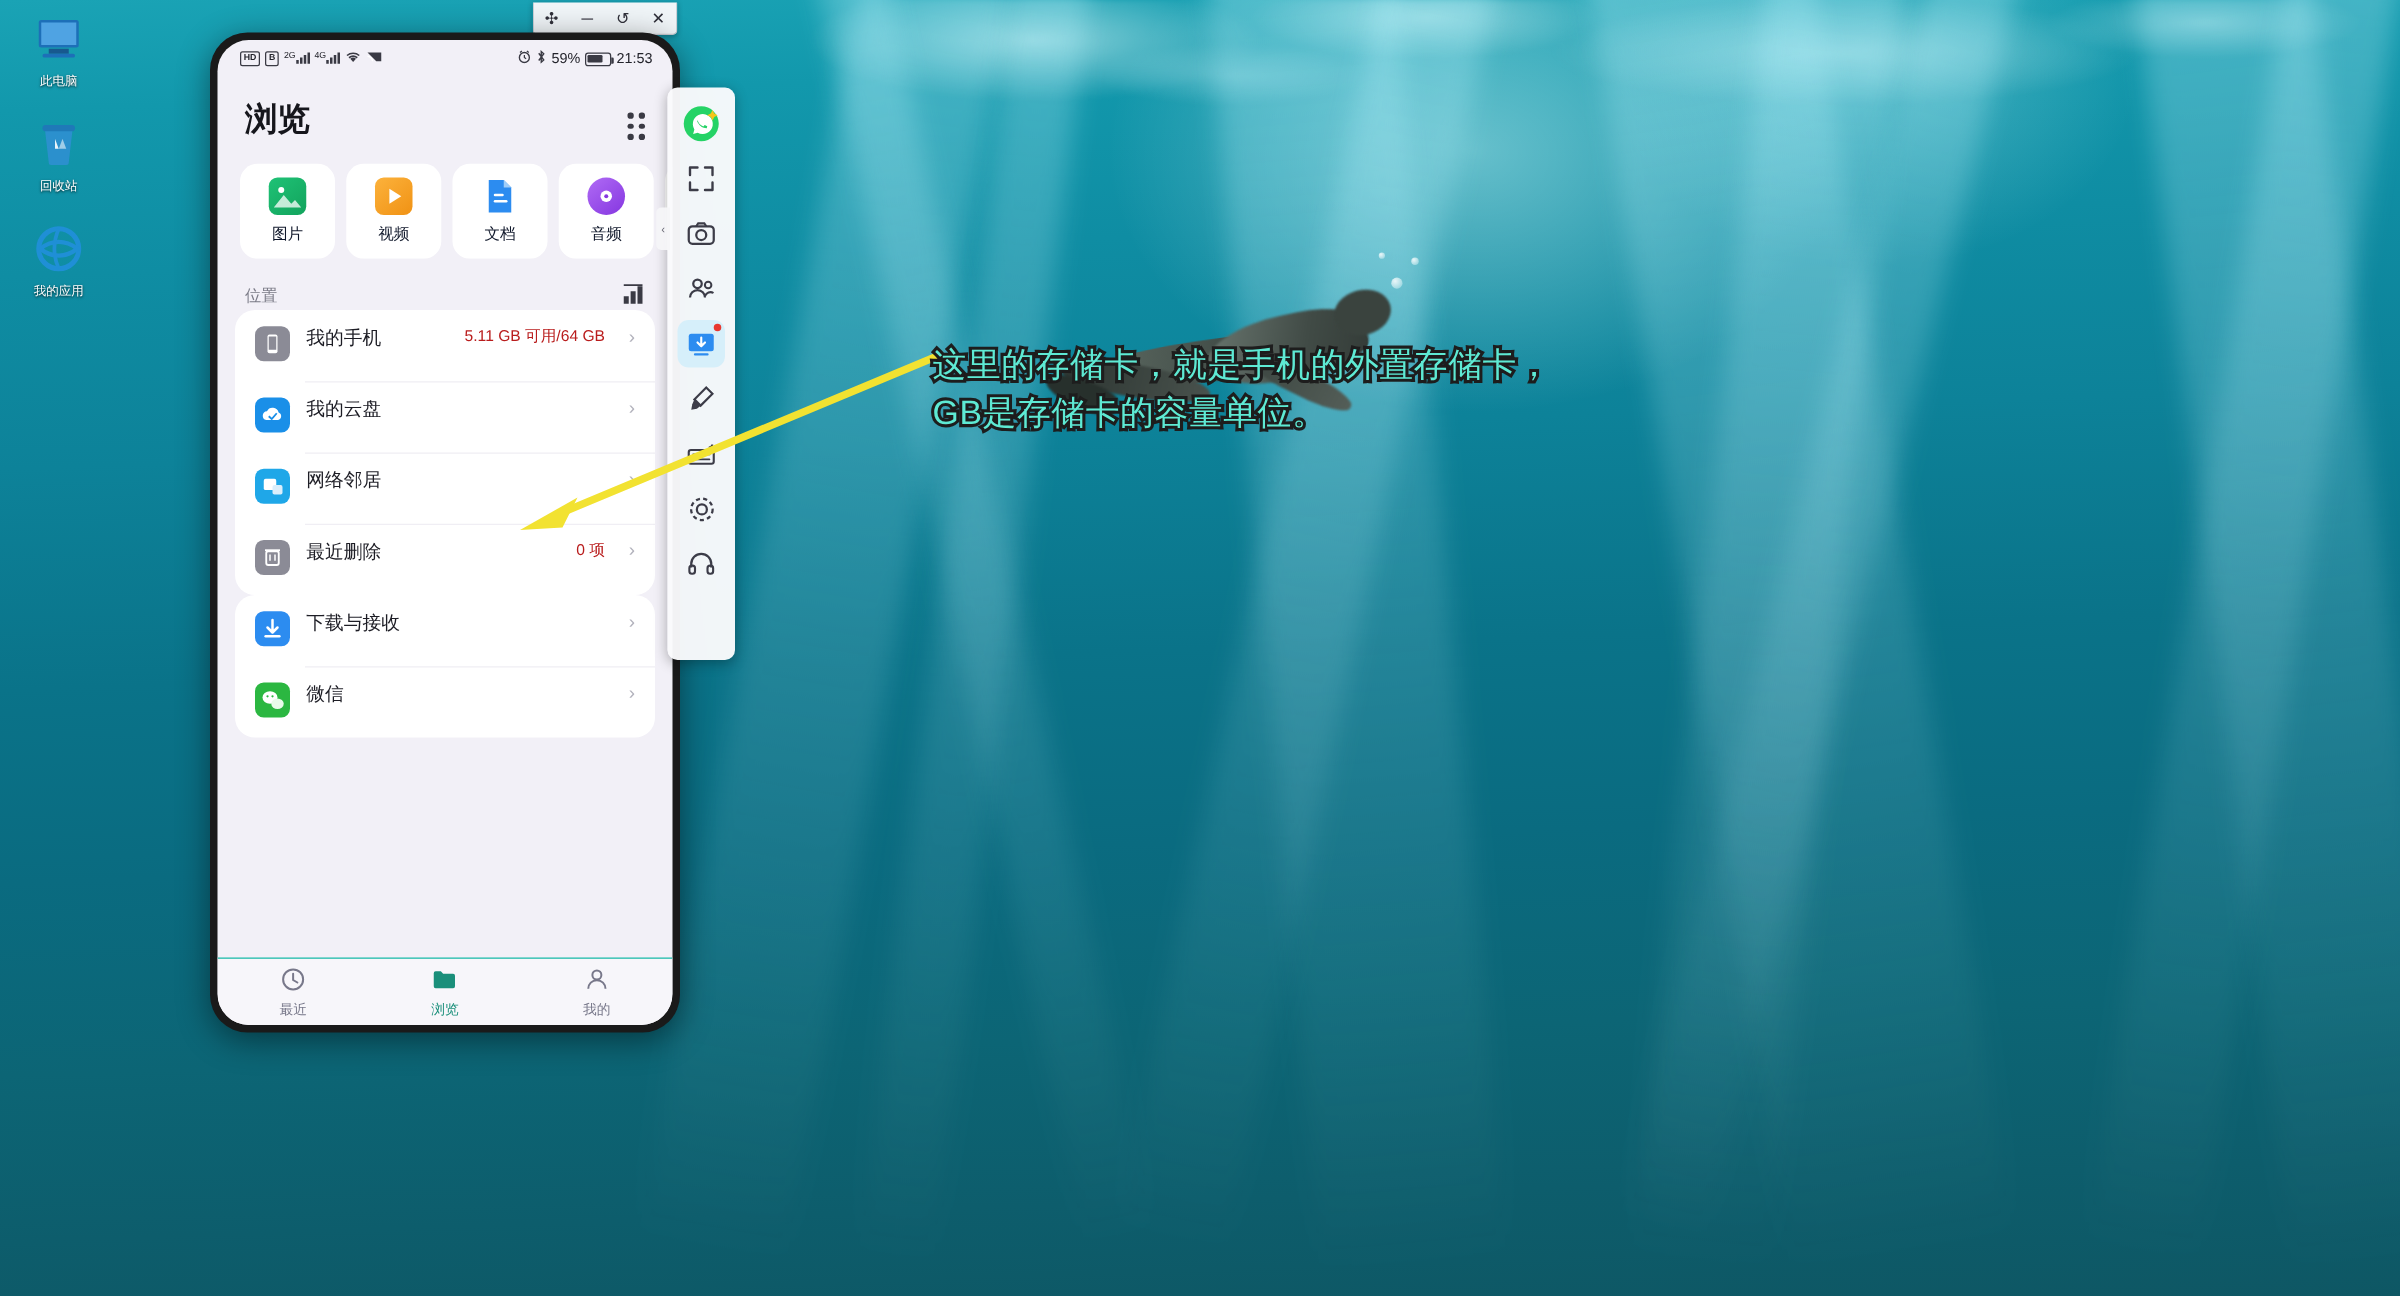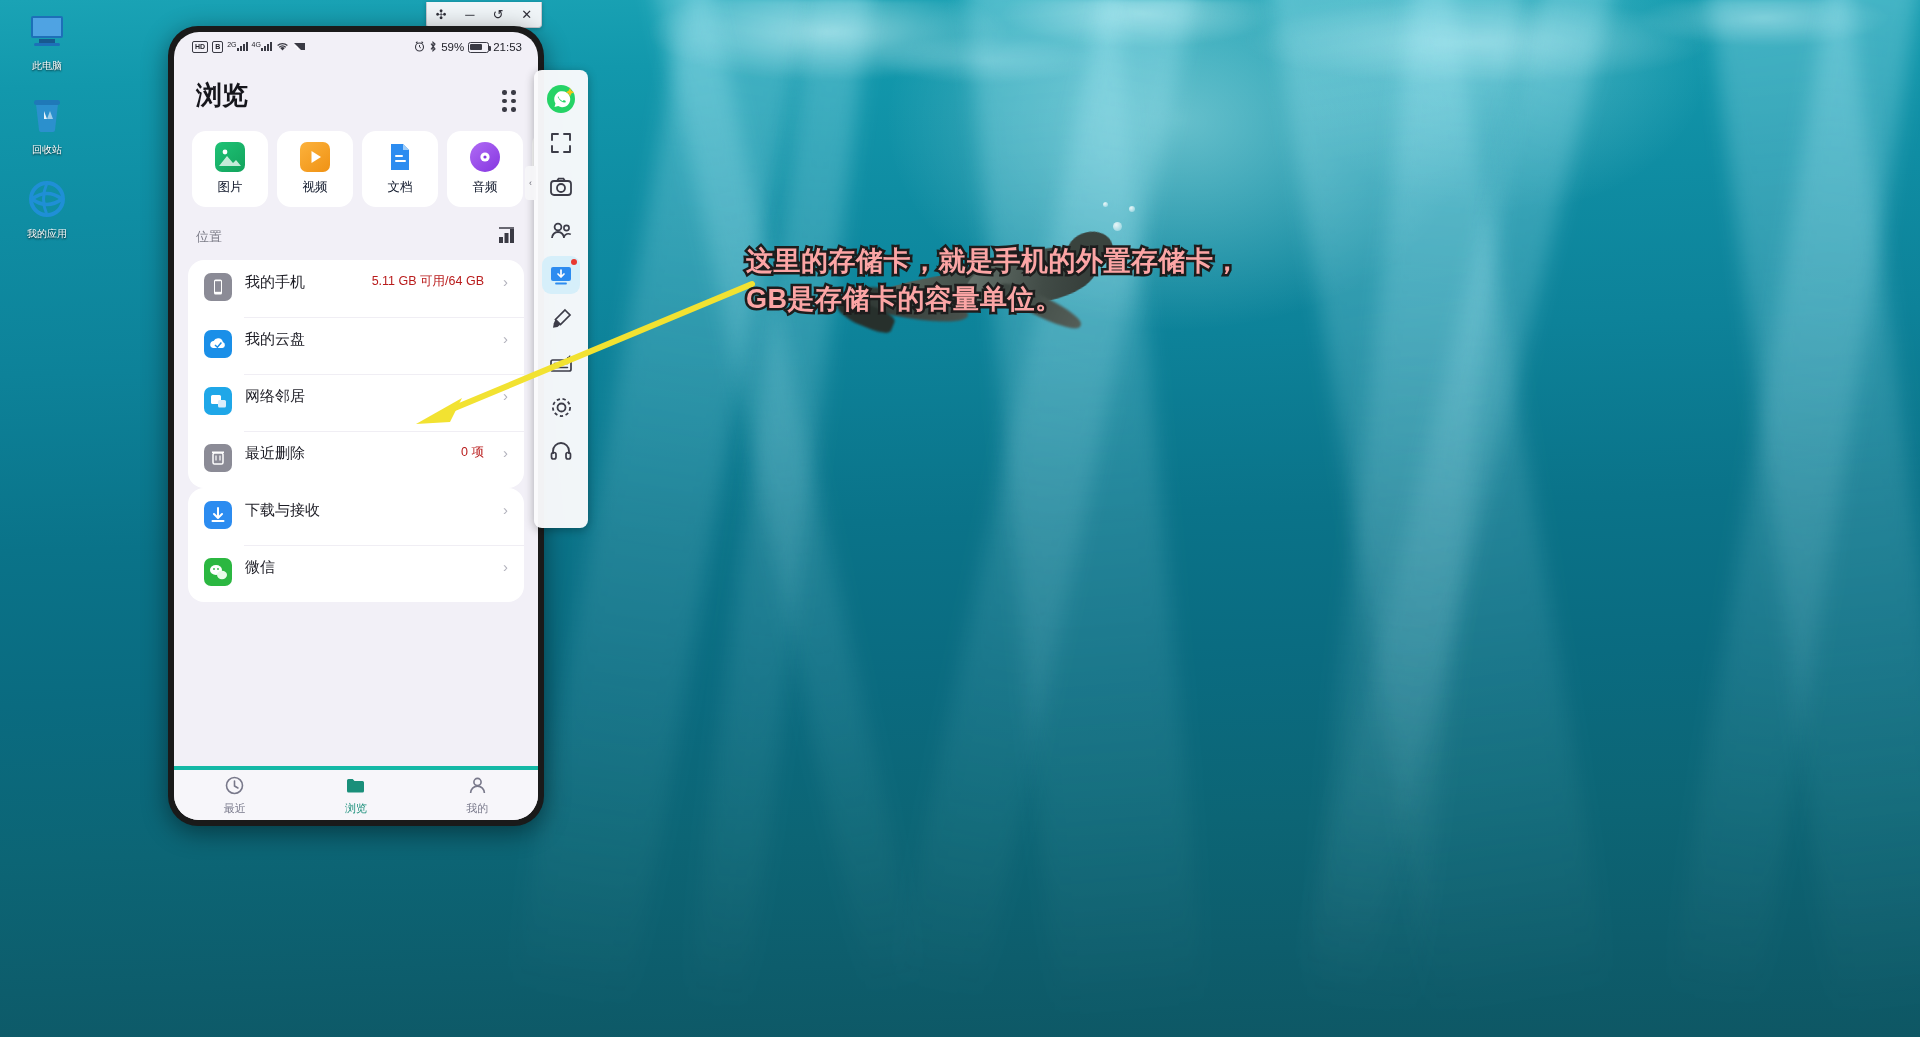--- a/index.html
+++ b/index.html
@@ -167,21 +167,21 @@
     display: flex; gap: 9px; padding: 16px 0 0 18px; overflow: hidden;
   }
   .tile {
     flex: none; width: 76px; height: 76px; background: #fff; border-radius: 14px;
     display: flex; flex-direction: column; align-items: center; justify-content: center; gap: 7px;
   }
   .tile .ic { width: 30px; height: 30px; border-radius: 7px; position: relative; }
   .tile .lb { font-size: 12.5px; color: #0f172a; }
 
   .sec-head {
-    padding: 18px 22px 12px; font-size: 13px; color: #7b7b87;
+    padding: 18px 22px 0; font-size: 13px; color: #7b7b87;
     display: flex; align-items: center; justify-content: space-between;
   }
   .card { margin: 0 14px; background: #fff; border-radius: 16px; overflow: hidden; }
   .row {
     display: flex; align-items: flex-start; gap: 13px;
     padding: 13px 16px; position: relative; min-height: 57px;
   }
   .row + .row::before {
     content: ''; position: absolute; left: 56px; right: 0; top: 0; height: 1px; background: #f0eef4;
   }
@@ -189,21 +189,21 @@
   .row .rtext { flex: 1; min-width: 0; }
   .row .rname { font-size: 15px; color: #1d1d25; }
   .row .rbar { margin-top: 6px; width: 88px; height: 3px; background: #ddd9e4; border-radius: 2px; overflow: hidden; }
   .row .rbar i { display: block; height: 100%; border-radius: 2px; }
   .row .rval { font-size: 12.5px; color: #b91c1c; margin-right: 6px; white-space: nowrap; }
   .chev { color: #b2b2bc; font-size: 15px; flex: none; }
   .row.hl { outline: 2px solid #f2e231; outline-offset: -2px; border-radius: 2px; }
 
   
   #bottomnav {
-    flex: none; height: 54px; background: #f7f6fa; border-top: 4px solid #14b8a6;
+    flex: none; height: 54px; background: #f7f6fa; border-top: 1px solid #14b8a6;
     display: flex; align-items: center;
   }
   .nav {
     flex: 1; display: flex; flex-direction: column; align-items: center; gap: 3px;
     font-size: 11px; color: #78788a;
   }
   .nav.active { color: #1a8f7a; }
 
   
   #sidebar {
@@ -226,23 +226,23 @@
   }
   #sb-collapse {
     position: absolute; left: -9px; top: 96px; width: 11px; height: 34px;
     background: rgba(245,245,248,0.95); border-radius: 4px 0 0 4px;
     display: flex; align-items: center; justify-content: center;
     font-size: 9px; color: #6a6a76;
   }
 
   
   #annot {
-    position: absolute; left: 746px; top: 242px; width: 640px;
-    font-size: 27px; font-weight: bold; line-height: 1.42;
-    color: #fca5a5;
+    position: absolute; left: 746px; top: 273px; width: 640px;
+    font-size: 27px; font-weight: normal; line-height: 1.42;
+    color: #5eead4;
     -webkit-text-stroke: 5px #1d1d1d;
     paint-order: stroke fill;
     letter-spacing: 0.5px;
     white-space: pre-line;
   }
   #annot-arrow { position: absolute; left: 400px; top: 270px; width: 380px; height: 180px; pointer-events: none; }
 </style>
 </head>
 <body>
 

